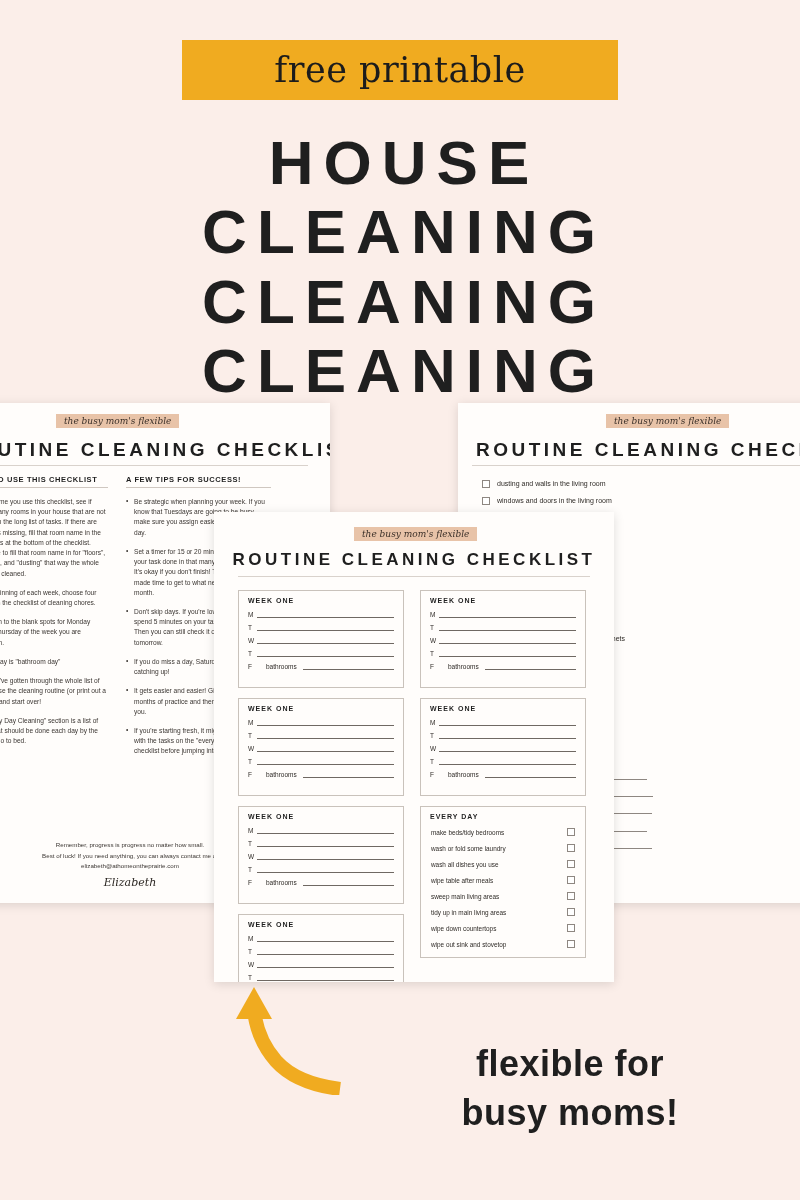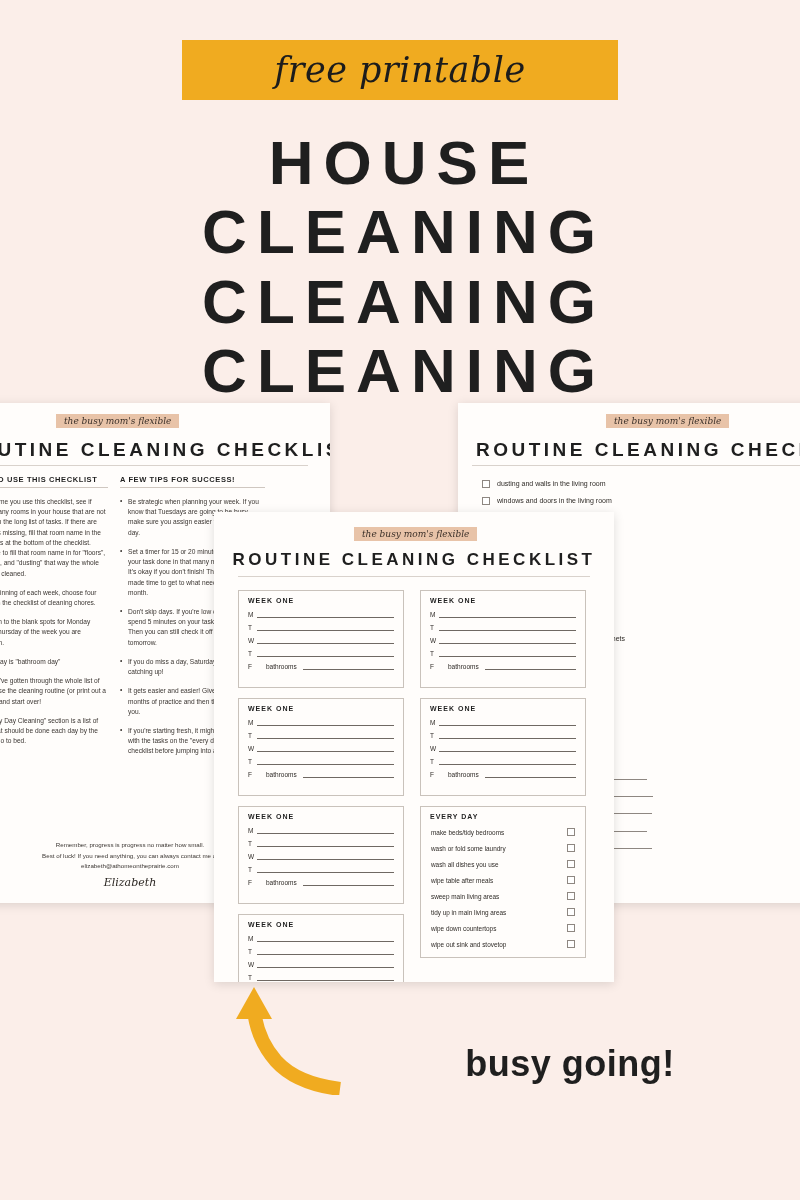--- a/index.html
+++ b/index.html
@@ -13,21 +13,20 @@
   }
 
   
   .banner {
     position:absolute; left:182px; top:40px; width:436px; height:60px;
     background:#f0ab20;
     display:flex; align-items:center; justify-content:center;
   }
   .banner-text {
     font-family:"DejaVu Serif", serif;
-    font-style:italic;
     font-size:35px;
     color:#1c1c1c;
     letter-spacing:0.5px;
   }
   .title-block {
     position:absolute; left:4px; top:128px; width:800px;
     text-align:center;
     color:#1f1f1f;
   }
   .title-line {
@@ -69,21 +68,21 @@
 
   
   .sl-badge { position:absolute; left:86px; top:11px; }
   .sl-title { position:absolute; left:-8px; top:36px; font-size:19px; }
   .sl-rule  { position:absolute; left:0; top:62px; width:338px; height:1px; background:#d9d2cc; }
   .col-head {
     font-size:7.5px; font-weight:bold; letter-spacing:.6px; color:#1f1f1f;
     border-bottom:1px solid #cfc7c0; padding-bottom:3px;
   }
   .sl-col-a { position:absolute; left:0; top:72px; width:138px; }
-  .sl-col-b { position:absolute; left:150px; top:72px; width:145px; }
+  .sl-col-b { position:absolute; left:156px; top:72px; width:145px; }
   .body-p {
     font-size:6.6px; line-height:1.55; color:#3b3632; margin:9px 0 0 0;
   }
   .tip-li {
     font-size:6.6px; line-height:1.55; color:#3b3632; margin:9px 0 0 0;
     padding-left:8px; position:relative;
   }
   .tip-li::before { content:"•"; position:absolute; left:0; top:-1px; }
   .sl-sign {
     position:absolute; left:10px; top:437px; width:300px; text-align:center;
@@ -470,14 +469,15 @@
     </div>
 
 </div>
 
 <svg class="arrow" viewBox="0 0 120 110">
   <path d="M112 104 C 96 102, 66 96, 48 76 C 34 60, 28 42, 26 26" stroke="#f0ab20" stroke-width="14" fill="none" stroke-linecap="butt"></path>
   <polygon points="26,2 8,34 44,34" fill="#f0ab20"></polygon>
 </svg>
 
 <div class="flex-text">
-  <div>busy going!</div>
+  <div>flexible for</div>
+  <div>busy moms!</div>
 </div>
 
 </body></html>

